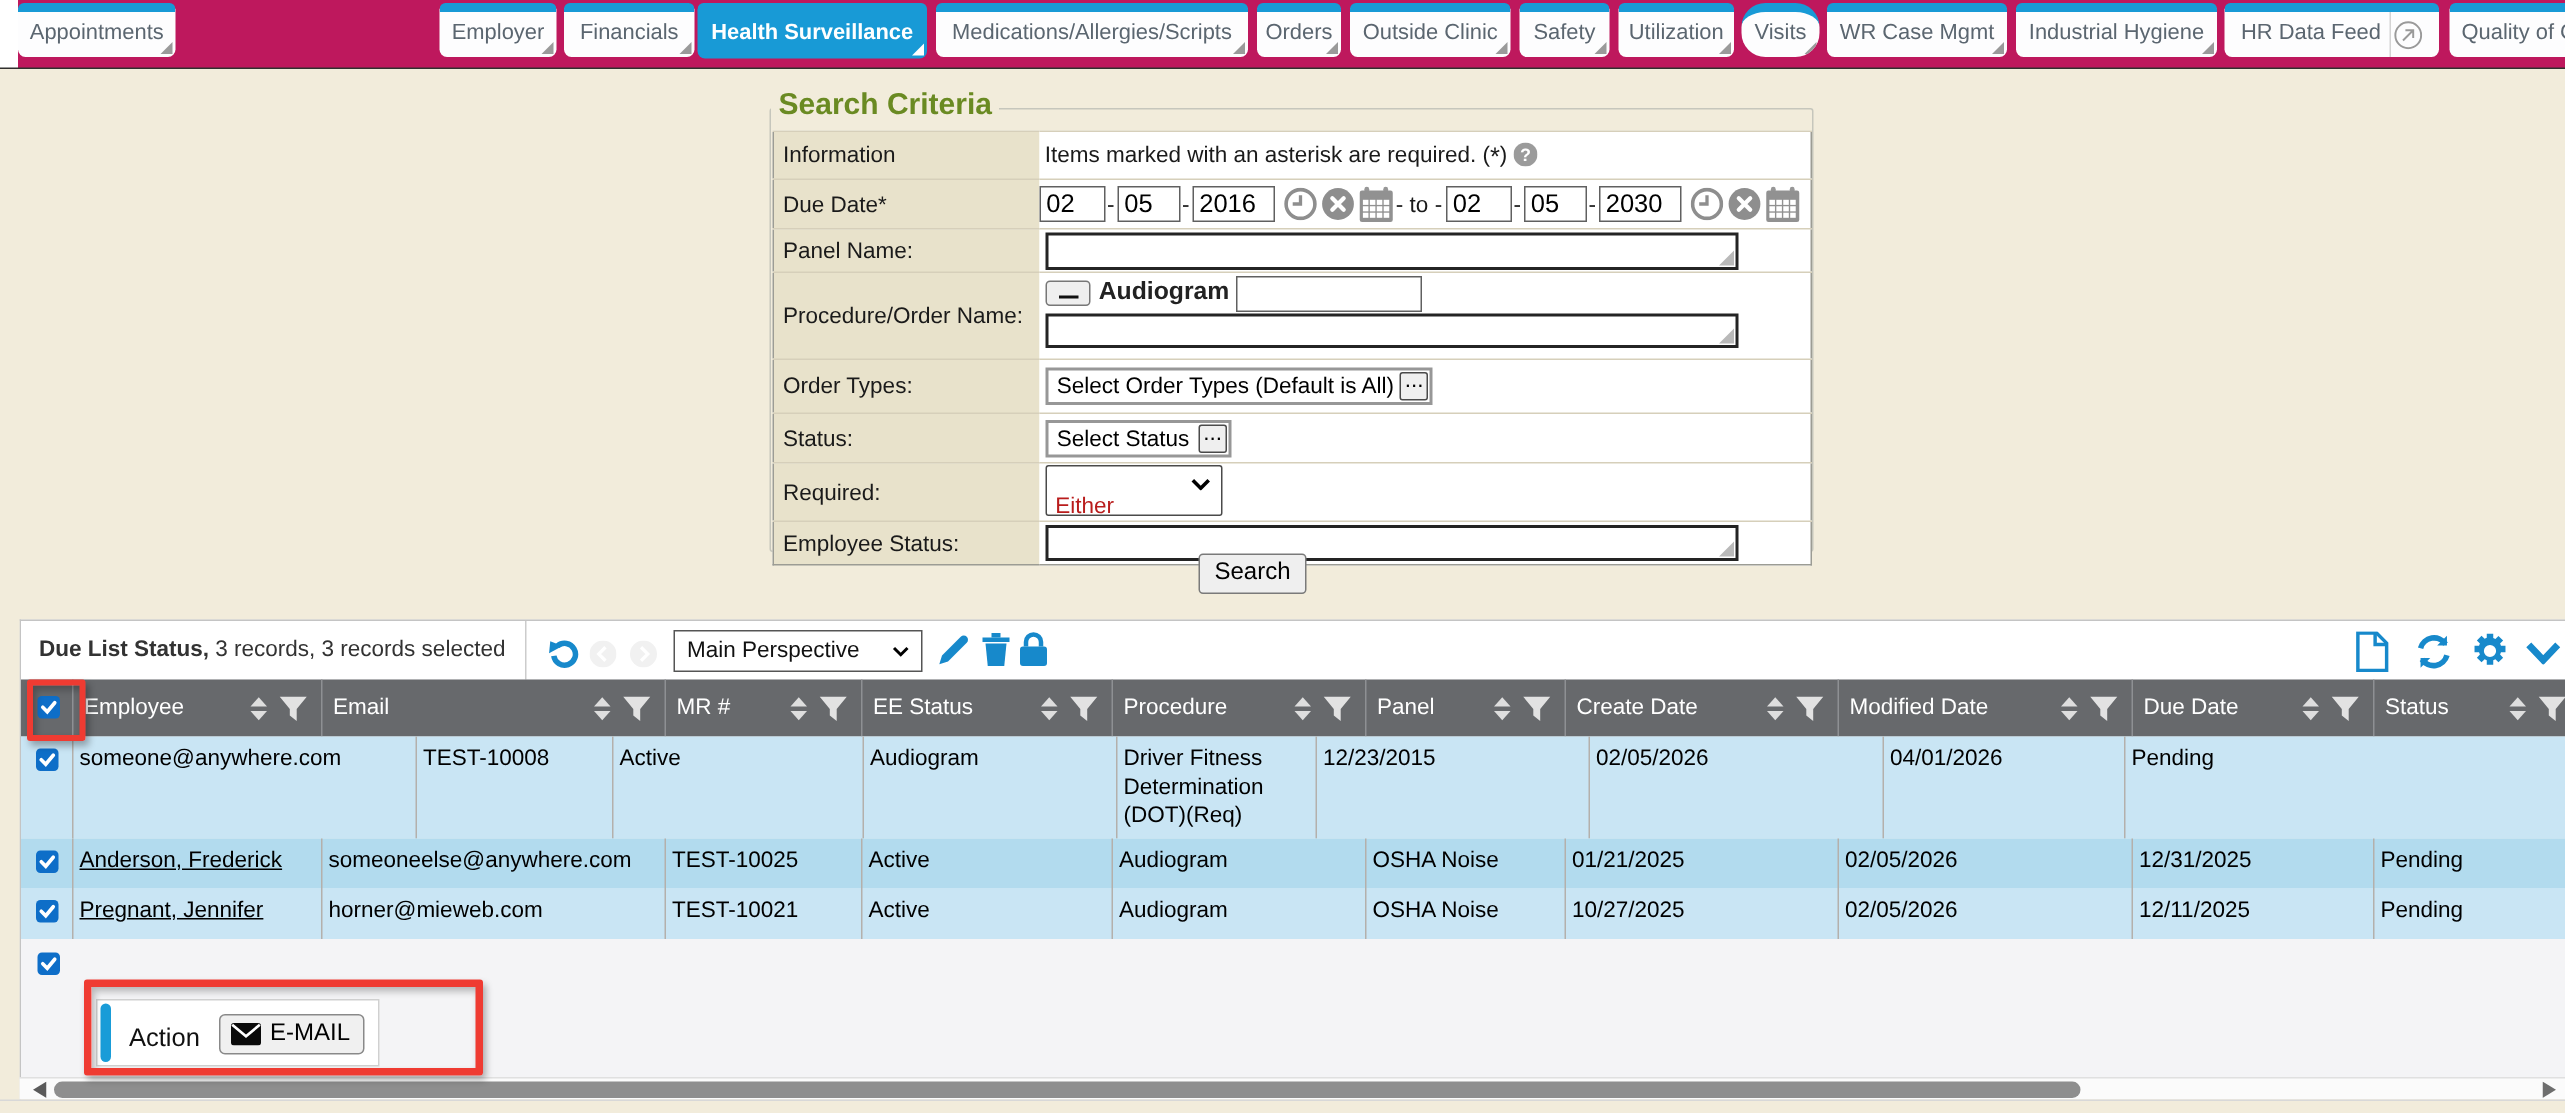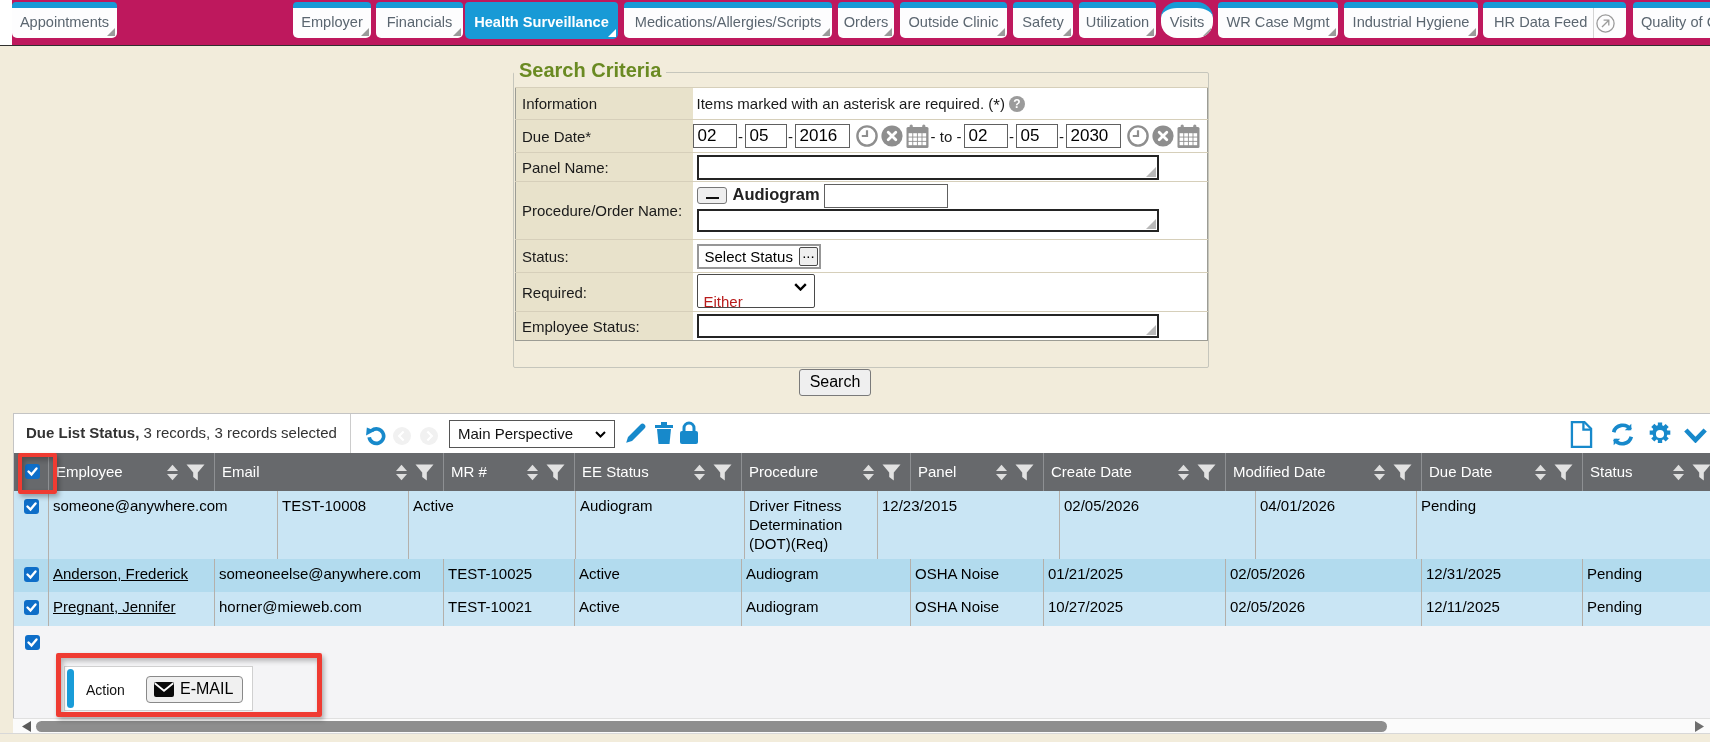--- a/index.html
+++ b/index.html
@@ -186,20 +186,25 @@
                 <span class="btn" style="position:absolute;left:0px;top:4px;width:30px;height:17px;border-color:#777;">
                   <span style="position:absolute;left:8px;top:9px;width:13px;height:2px;background:#111;"></span>
                 </span>
                 <b style="position:absolute;left:36px;top:2px;font-size:16.5px;color:#222;">Audiogram</b>
                 <input class="dd" style="position: absolute; left: 127px; top: 1px; width: 124px; height: 24px;">
                 <div class="ta" style="position:absolute;left:0px;top:26px;width:462px;height:23px;">
                   <div class="grip"></div>
                 </div>
               </div>
             </td>
+          </tr>
+      <tr style="height:36px;">
+            <td class="lbl">Order Types:</td>
+        <td class="val"><span style="display:inline-block;position:relative;border:2px solid #979797;height:25px;line-height:21px;padding:0 24px 0 6px;background:#fff;color:#000;">Select Order Types (Default is All)
+         <span class="btn" style="position:absolute;right:1px;top:1px;width:19px;height:19px;text-align:center;line-height:10px;border:1.5px solid #4a4a4a;border-radius:2px;">...</span></span></td>
           </tr>
       <tr style="height:33px;">
             <td class="lbl">Status:</td>
         <td class="val"><span style="display:inline-block;position:relative;border:2px solid #979797;height:25px;line-height:21px;padding:0 26px 0 6px;background:#fff;color:#000;">Select Status
          <span class="btn" style="position:absolute;right:1px;top:1px;width:19px;height:19px;text-align:center;line-height:10px;border:1.5px solid #4a4a4a;border-radius:2px;">...</span></span></td>
           </tr>
       <tr style="height:29px;">
             <td class="lbl">Required:</td>
         <td class="val"><span style="display:inline-block;position:relative;border:1.5px solid #4a4a4a;border-radius:2px;height:24px;line-height:21px;padding:16px 6px;background:#fff;width:118px;color:#b91c1c;">Either
           <svg style="position:absolute;right:7px;top:8px;" width="13" height="8" viewBox="0 0 13 8">
@@ -376,21 +381,21 @@
       </div>
     </div>
   <div style="position:absolute;left:11px;top:221px;" class="cb">
       <svg width="13" height="13" viewBox="0 0 13 13">
         <path d="M2.5 6.5l3 3 5-6" stroke="#fff" stroke-width="2.4" fill="none" stroke-linecap="round"></path>
       </svg>
     </div>
 
   <div style="position:absolute;left:50px;top:252px;width:189px;height:45px;background:#fff;border:1px solid #d0d0d0;">
     <div style="position:absolute;left:2px;top:2px;width:7px;height:39px;background:#199cd8;border-radius:4px;"></div>
-    <div style="position:absolute;left:21px;top:15px;font-size:14px;color:#111;">Action</div>
+    <div style="position:absolute;left:21px;top:15px;font-size:17px;color:#111;">Action</div>
     <div style="position:absolute;left:81px;top:9px;width:97px;height:27px;background:#f0f0f0;border:1.5px solid #898989;border-radius:4px;">
       <svg style="position:absolute;left:7px;top:5px;" width="20" height="15" viewBox="0 0 20 15">
           <rect x="0" y="0" width="20" height="15" rx="2" fill="#0a0a0a"></rect>
           <path d="M0.8 1.2l9.2 7.6 9.2-7.6" stroke="#fff" stroke-width="1.8" fill="none"></path>
         </svg>
       <span style="position:absolute;left:33px;top:3px;font-size:16px;color:#000;">E-MAIL</span>
     </div>
   </div>
 </div>
 <div class="leftmargin"></div>

